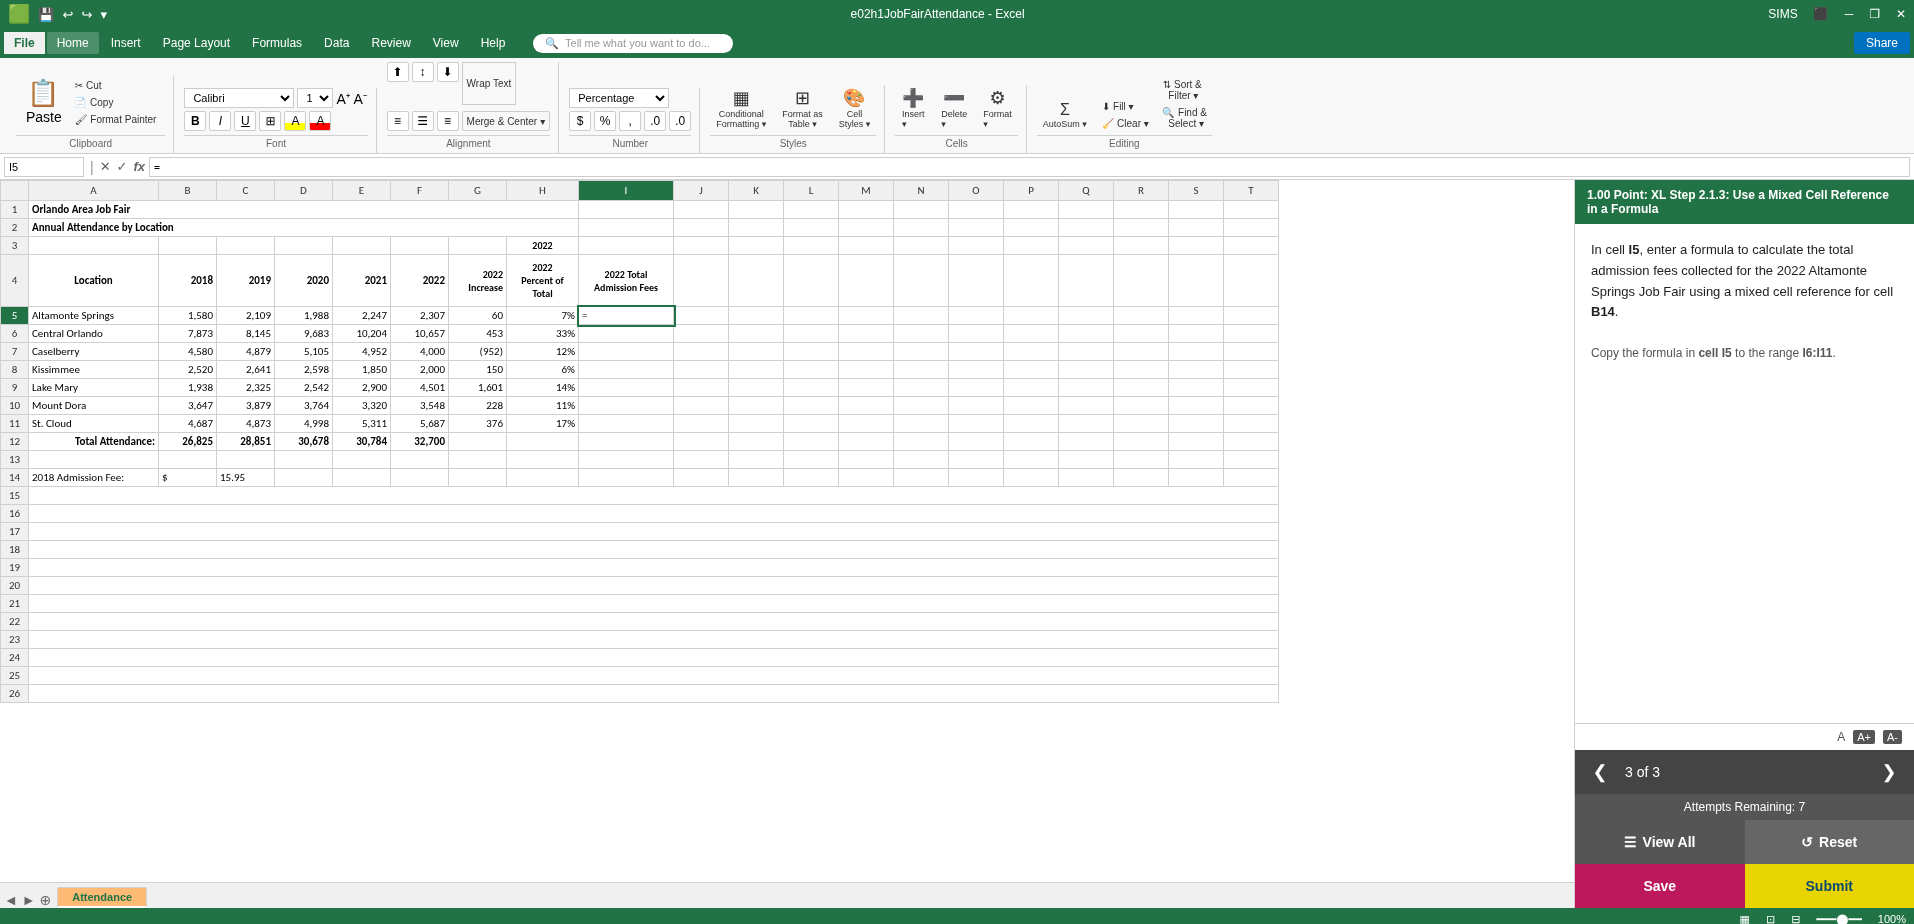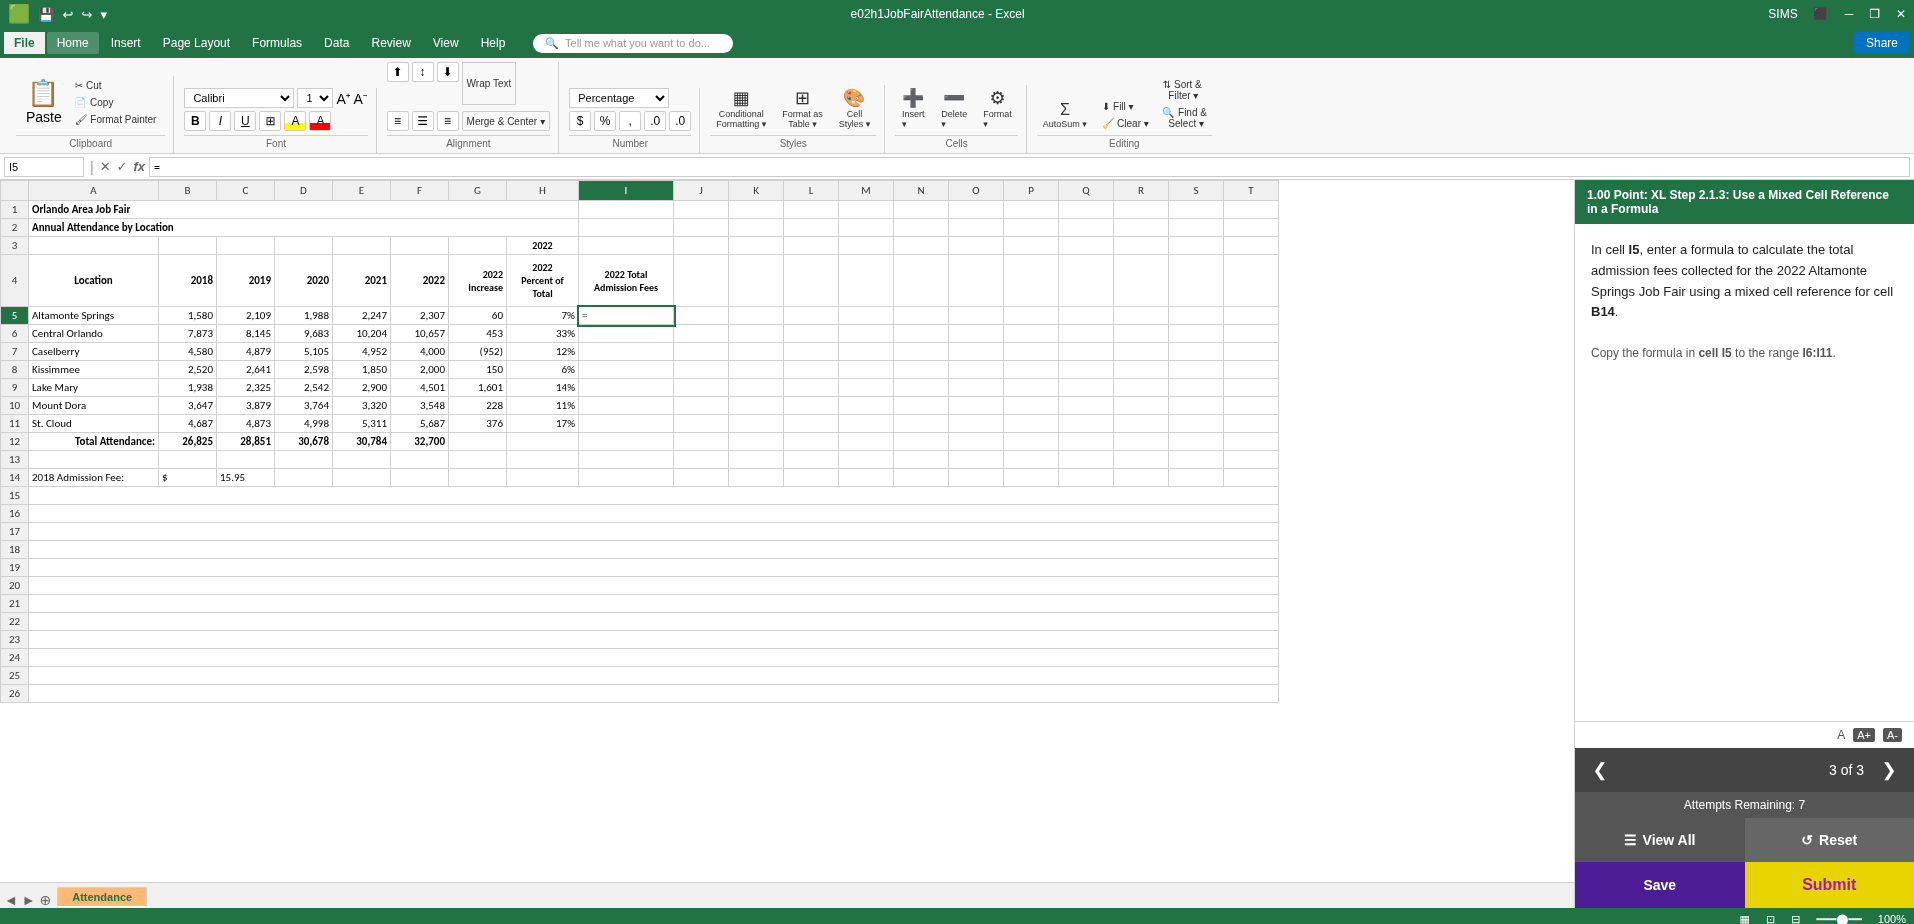--- a/index.html
+++ b/index.html
@@ -289,21 +289,21 @@
       width: 50px;
       height: 44px;
       font-size: 18px;
       cursor: pointer;
       display: flex;
       align-items: center;
       justify-content: center;
     }
     .nav-page {
       flex: 1;
-      text-align: right;
+      text-align: left;
       color: white;
       font-size: 14px;
     }
     .attempts-row {
       background: #555;
       color: white;
       text-align: center;
       padding: 6px;
       font-size: 12px;
     }
@@ -325,28 +325,28 @@
     }
     .reset-btn {
       background: #666;
       color: white;
       display: flex;
       align-items: center;
       justify-content: center;
       gap: 6px;
     }
     .save-btn {
-      background: #4c1d95;
+      background: #be185d;
       color: white;
       font-size: 14px;
     }
     .submit-btn {
       background: #e8d400;
-      color: #a21caf;
-      font-size: 16px;
+      color: #0c4a6e;
+      font-size: 14px;
     }
 
     
     .sheet-tabs {
       height: 26px;
       background: #f0f0f0;
       border-top: 1px solid #d0d0d0;
       display: flex;
       align-items: flex-end;
       padding: 0 4px;

